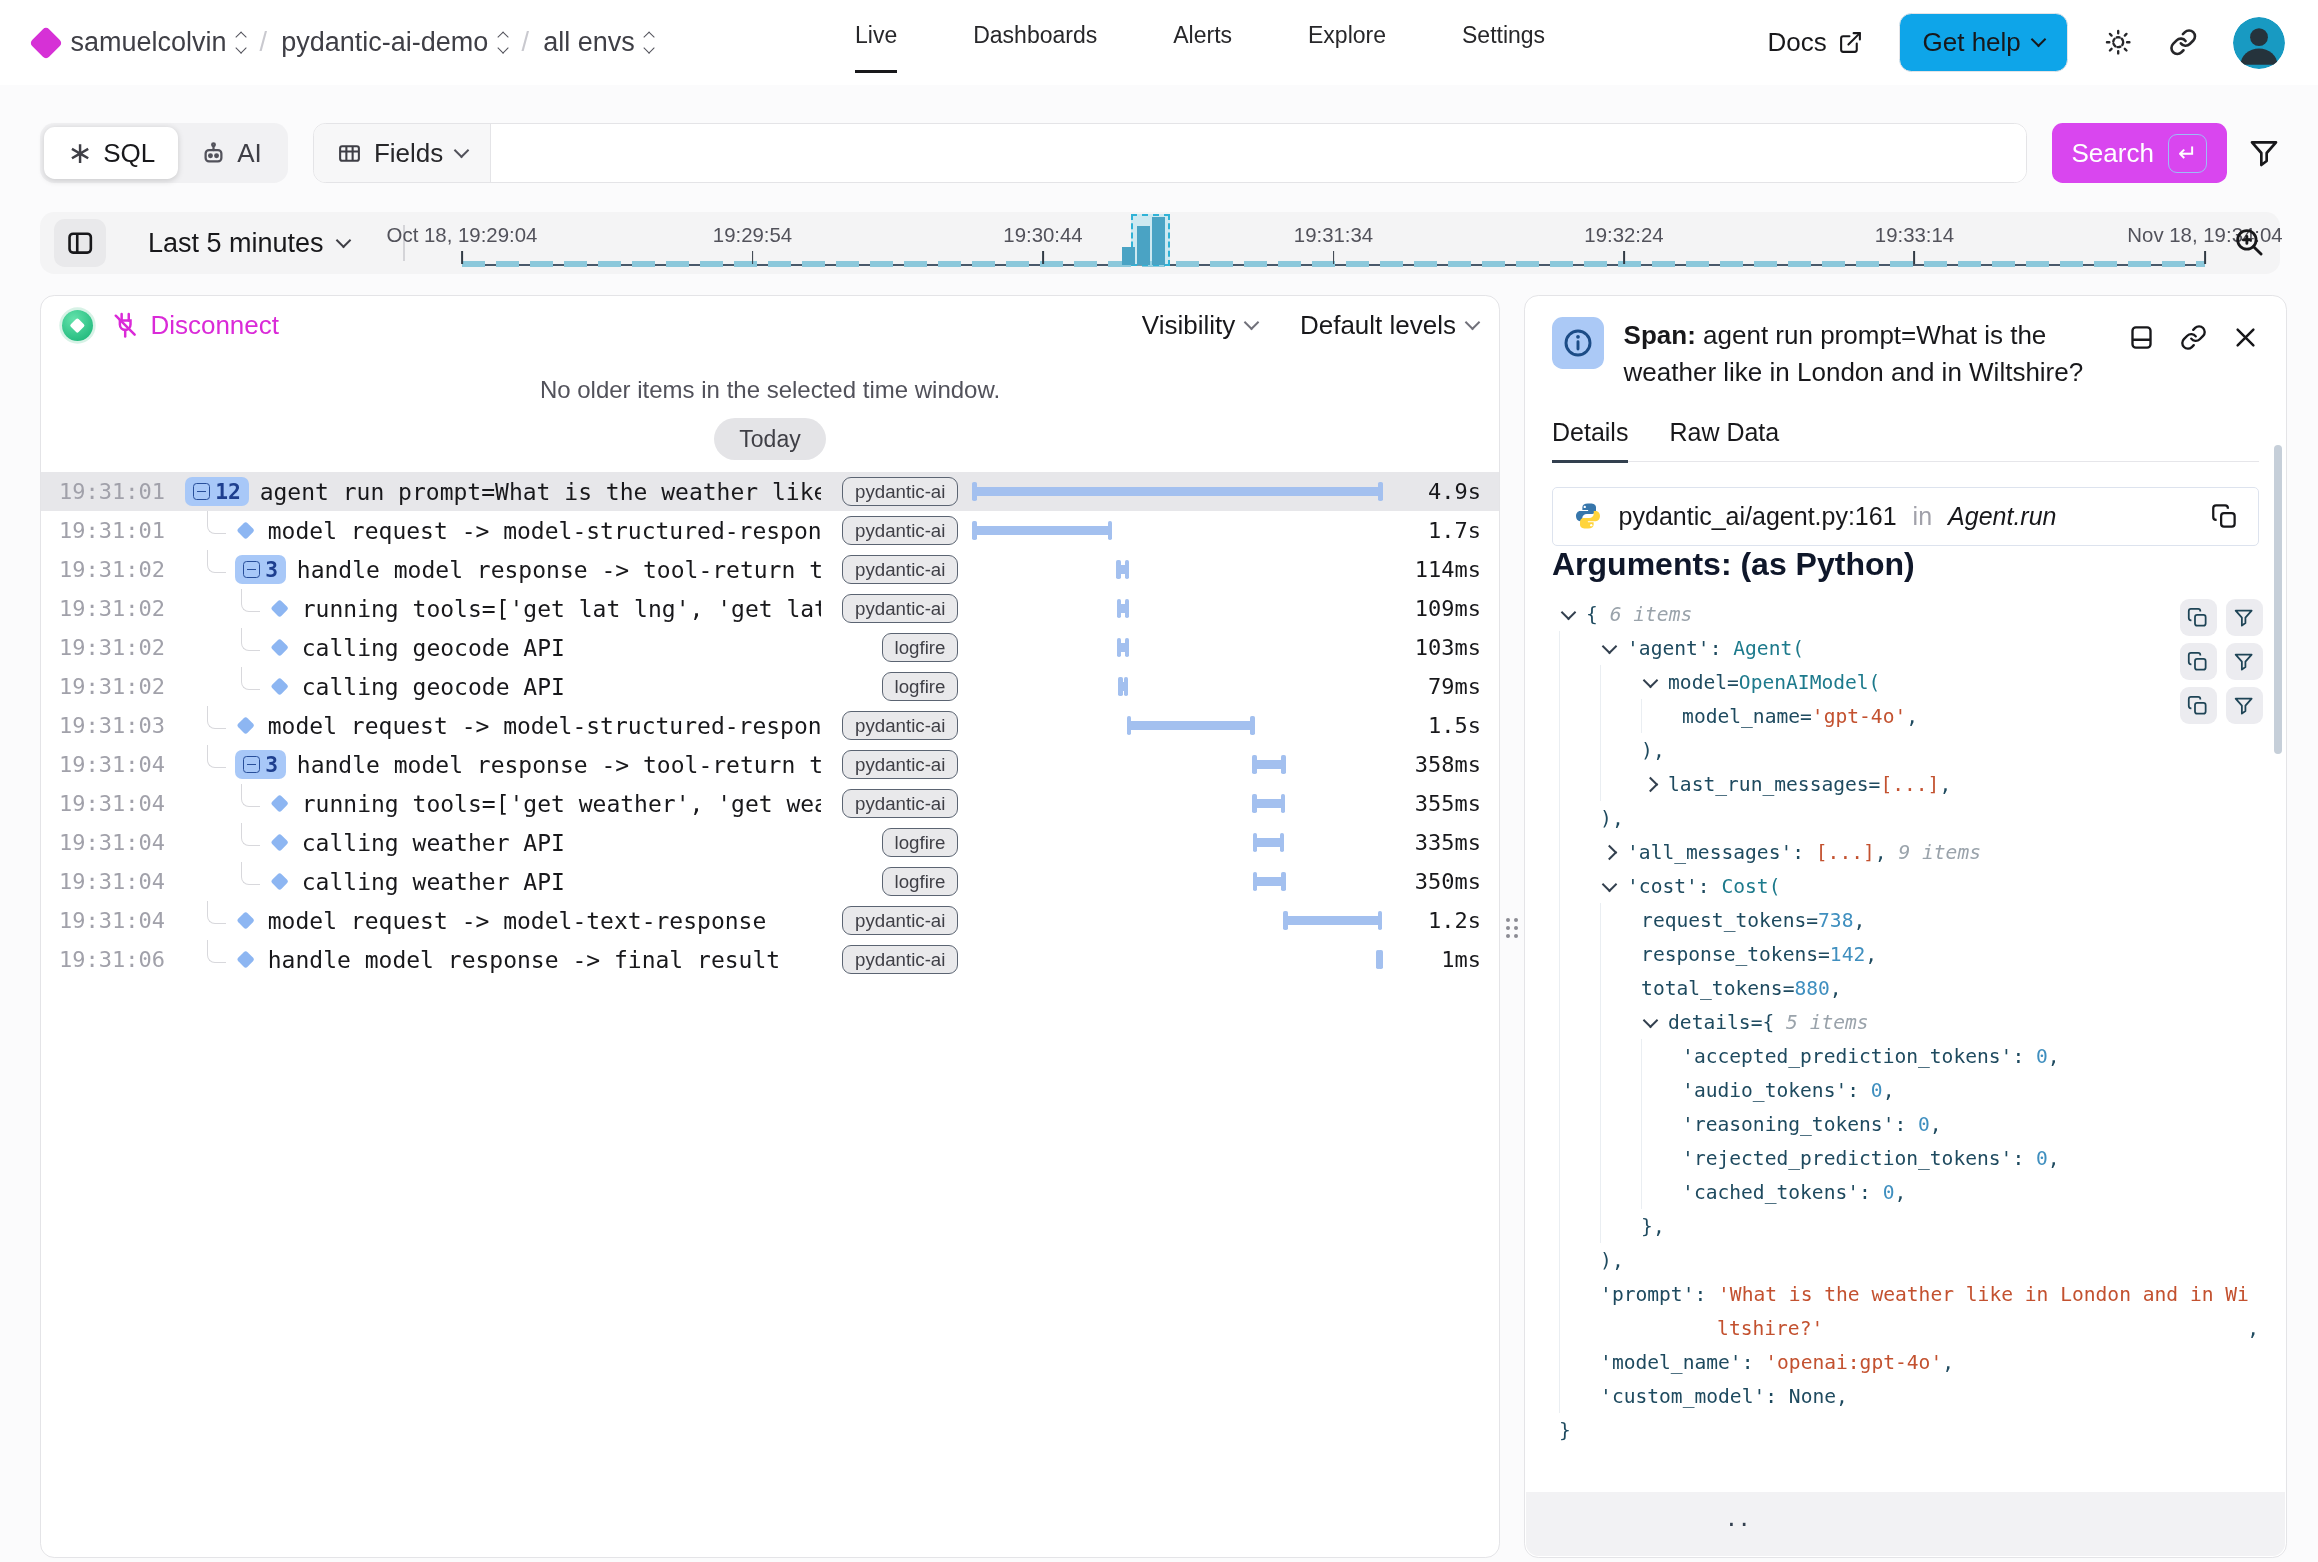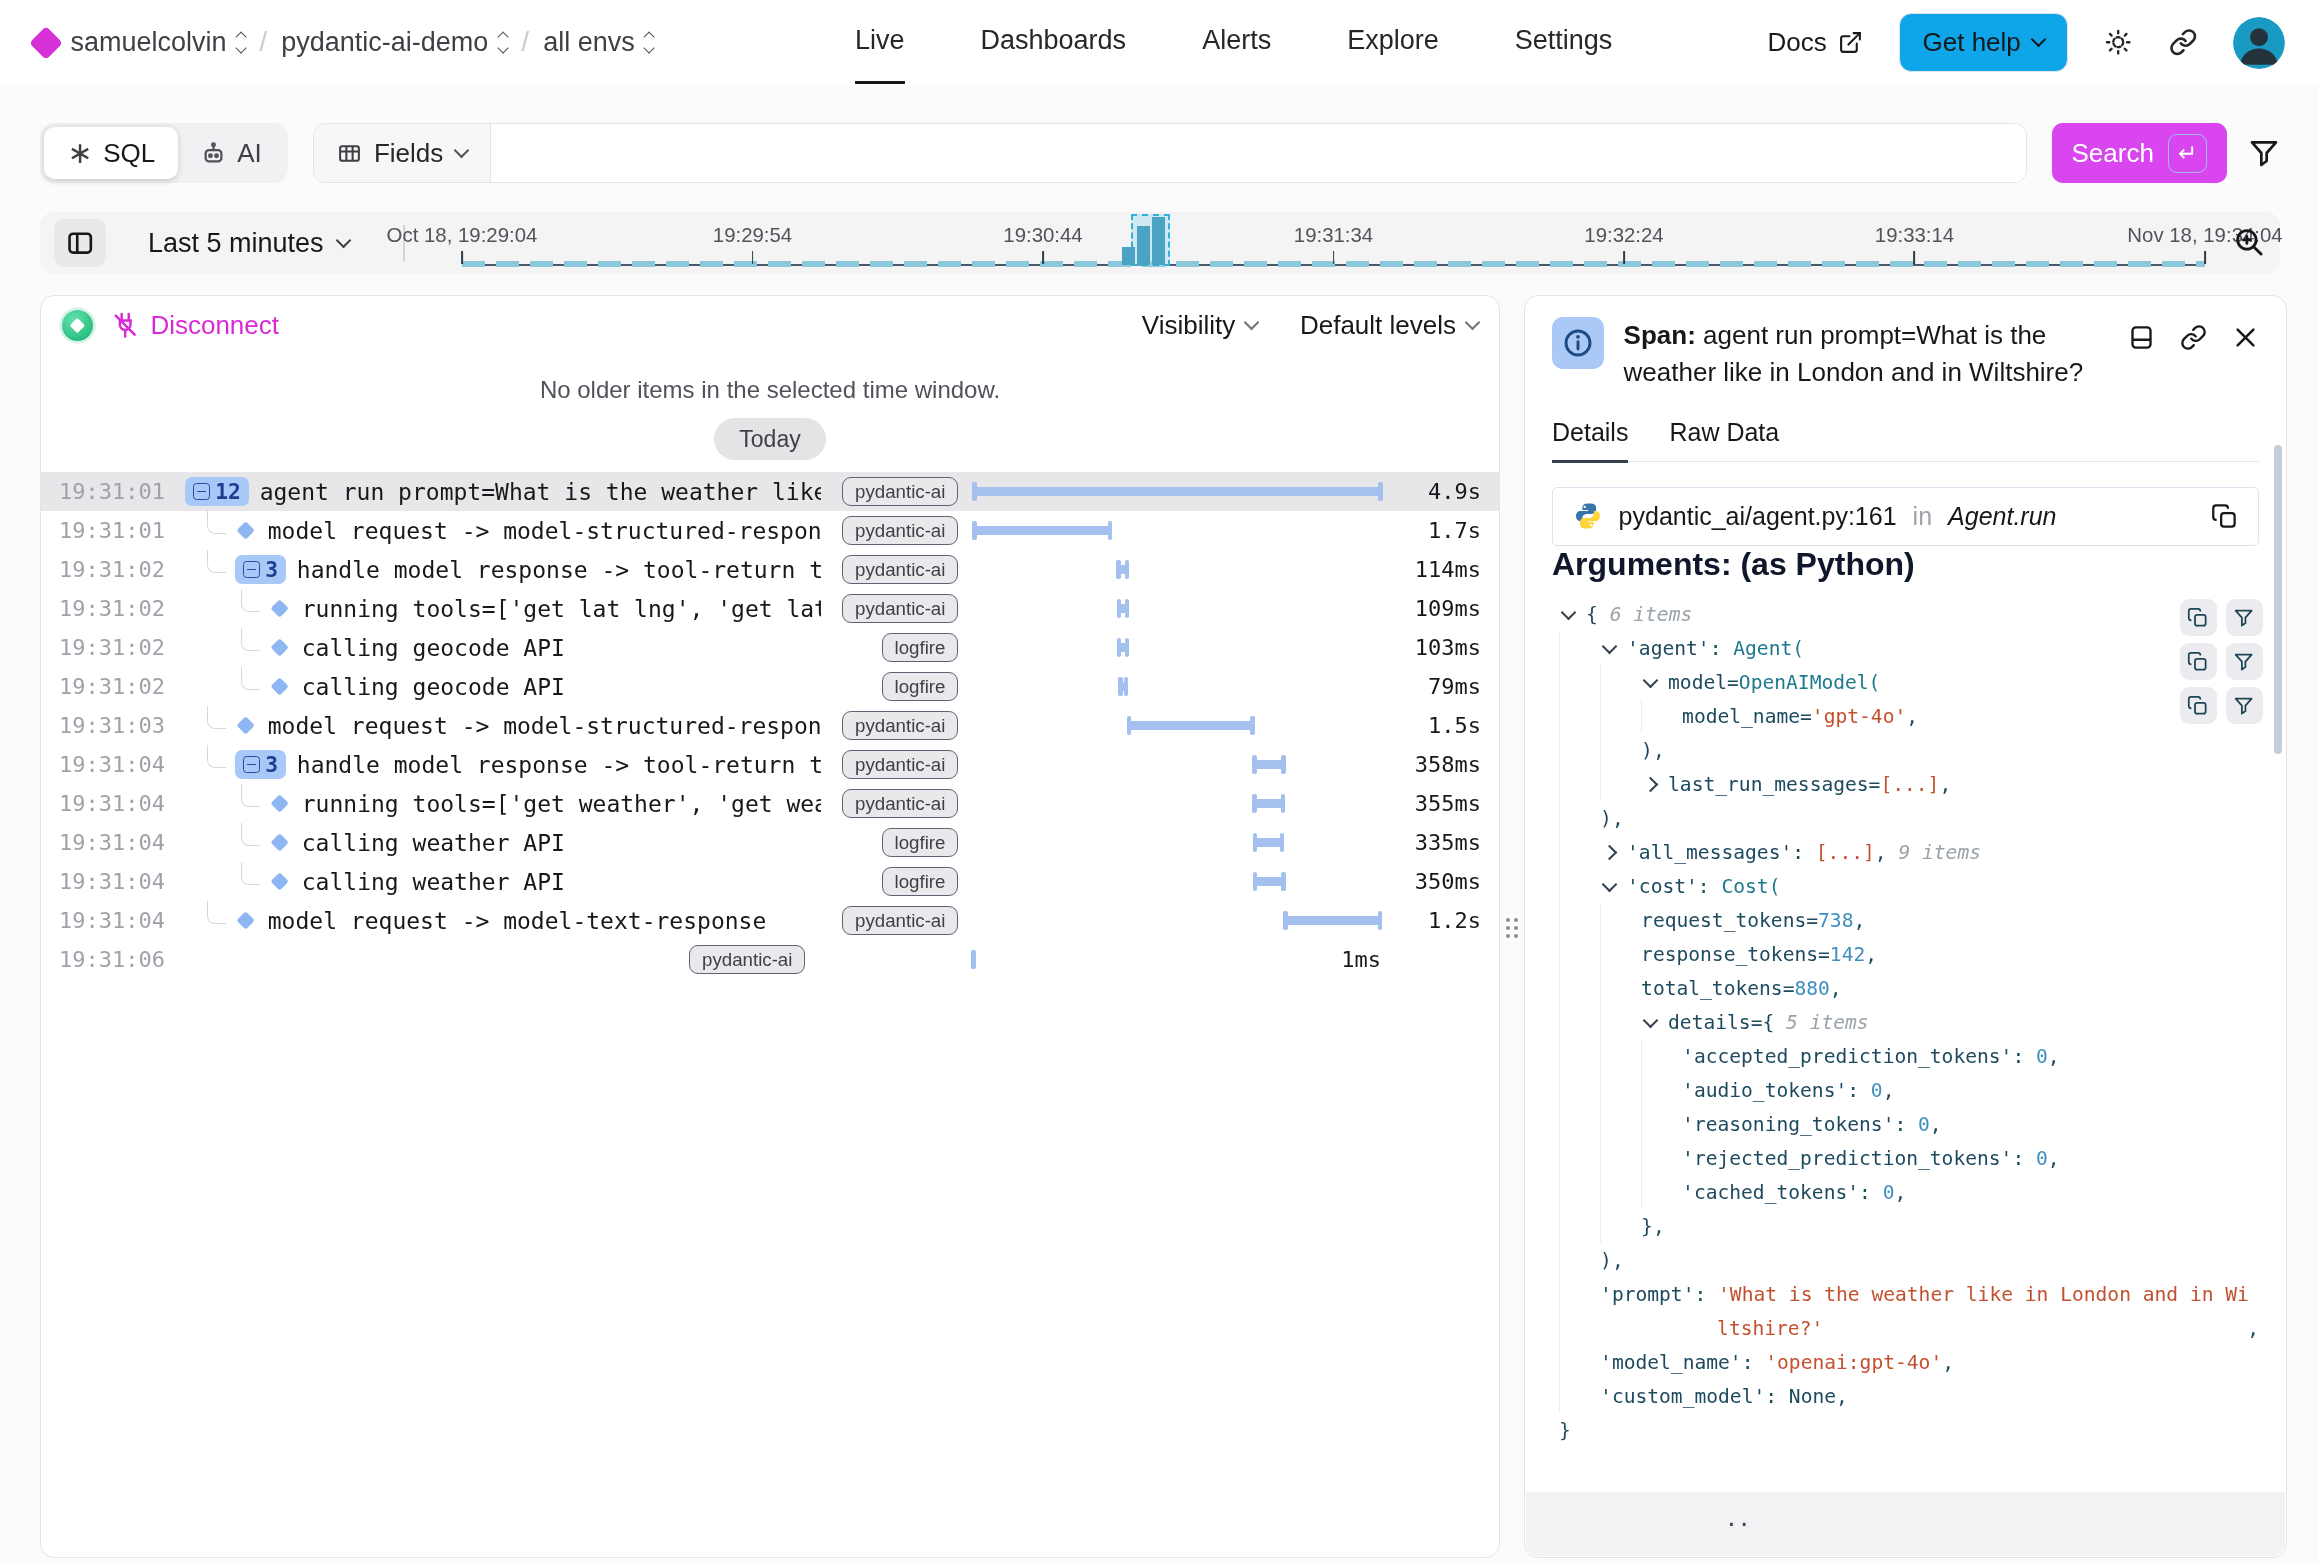--- a/index.html
+++ b/index.html
@@ -9,21 +9,21 @@
   .header{position:absolute;top:0;left:0;right:0;height:85px;background:#fff;display:flex;align-items:center;padding:0 34px;box-sizing:border-box}
   .crumbs{display:flex;align-items:center;gap:14.2px;font-size:27px;color:#3f3f46}
   .logo-diamond{width:24px;height:24px;background:#d631d6;transform:rotate(45deg);border-radius:4.4px;margin-right:12.4px}
   .crumb{display:flex;align-items:center;gap:9px;cursor:pointer}
   .crumb-sep{color:#c9c9cf;font-size:27px}
   .upd{display:inline-flex;flex-direction:column;gap:2.7px;margin-left:1.8px}
   .upd i{width:7.1px;height:7.1px;border-right:1.8px solid #52525b;border-bottom:1.8px solid #52525b;display:block}
   .upd .u{transform:rotate(-135deg)}
   .upd .d{transform:rotate(45deg)}
   .nav{position:absolute;left:855px;top:0;height:73px;display:flex;gap:76px}
-  .nav-item{height:84px;display:flex;align-items:center;font-size:27px;color:#27272a;border-bottom:3.6px solid transparent;box-sizing:border-box;cursor:pointer}
+  .nav-item{height:73px;display:flex;align-items:center;font-size:23px;color:#27272a;border-bottom:3.6px solid transparent;box-sizing:border-box;cursor:pointer}
   .nav-item.active{border-bottom-color:#18181b}
   .header-right{margin-left:auto;display:flex;align-items:center;gap:36px}
   .docs{display:flex;align-items:center;gap:10.7px;font-size:26px;cursor:pointer}
   .gethelp{display:flex;align-items:center;gap:12.4px;border:1.8px solid #e4e4e7;border-radius:12.4px;padding:13.3px 23px;font-size:26px;background:#0ea5e9;cursor:pointer}
   .cdn{width:9px;height:9px;border-right:2.2px solid currentColor;border-bottom:2.2px solid currentColor;transform:rotate(45deg);display:inline-block;margin-top:-5.3px}
   .iconbtn{color:#27272a;cursor:pointer}
   .avatar{width:52px;height:52px;border-radius:50%;overflow:hidden}
   
   .search-row{position:absolute;top:123px;left:40px;width:2240px;height:60px;display:flex;align-items:center}
   .seg{display:flex;background:#f1f1f3;border-radius:14.2px;padding:4.4px;height:60px;box-sizing:border-box}
@@ -462,20 +462,25 @@
           <div class="t-label">model request -&gt; model-text-response</div>
         </div>
         <div class="t-tag">pydantic-ai</div>
         <div class="t-gantt">
           <div class="t-bar" style="left: 76.4%; width: 23.4%;"></div>
         </div>
         <div class="t-dur">1.2s</div>
       </div>
       <div class="trace-row">
         <div class="t-time">19:31:06</div>
+        <div class="t-tree" style="padding-left: 34px;">
+          <div class="elbow"></div>
+          <div class="t-diamond"></div>
+          <div class="t-label">handle model response -&gt; final result</div>
+        </div>
         <div class="t-tag">pydantic-ai</div>
         <div class="t-gantt">
           <div class="t-bar" style="left: 99.2%; width: 0.8%;"></div>
         </div>
         <div class="t-dur">1ms</div>
       </div>
     </div>
 </div>
 
 <div class="splitter">

